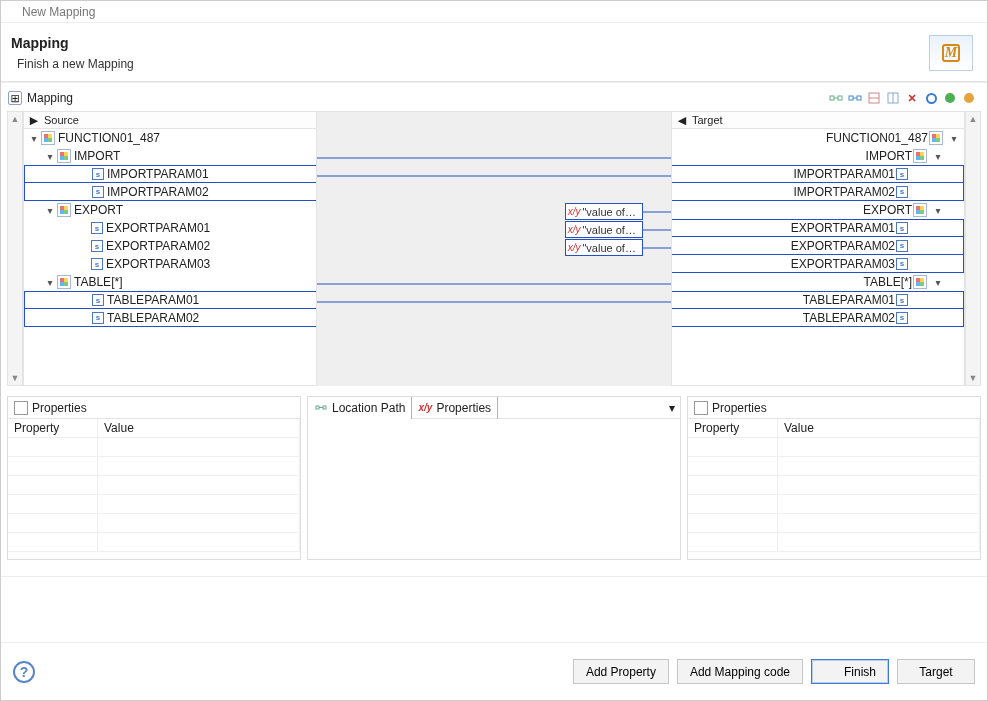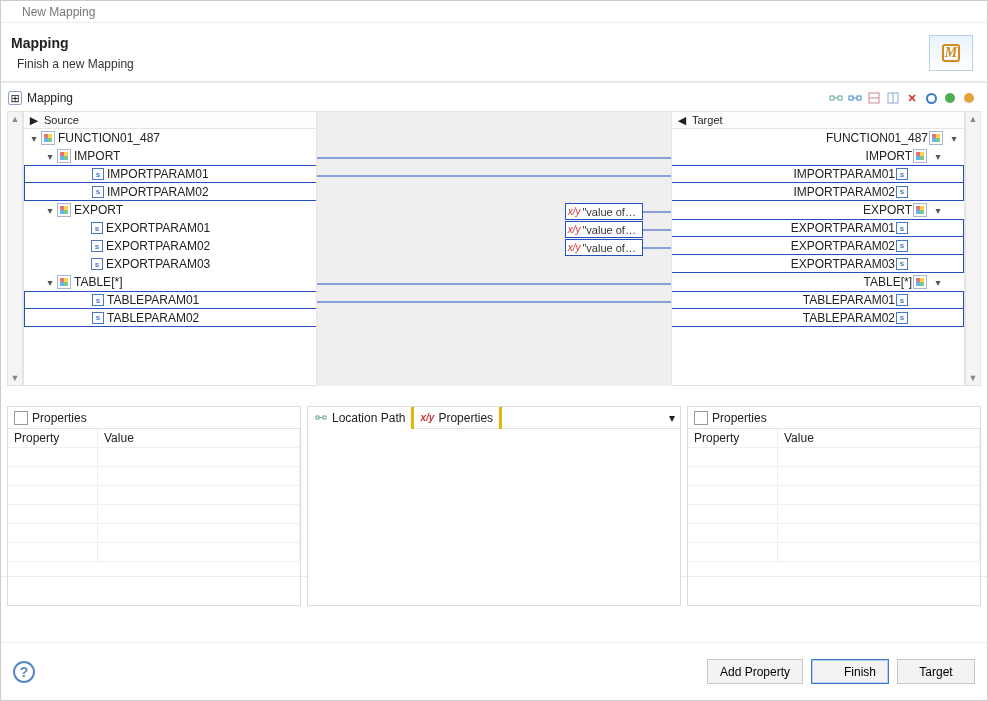--- a/index.html
+++ b/index.html
@@ -45,30 +45,30 @@
   .src-panel .tree, .tgt-panel .tree { border-left:1px solid #e3e3e3; border-right:1px solid #e3e3e3; border-bottom:1px solid #e3e3e3; height:257px; overflow:hidden; padding-top:0px;}
   .tgt-panel .tree-row { flex-direction: row-reverse; }
   .tgt-panel .tree-row .toggle { margin-left:2px;}
   .tgt-panel .indent0{padding-right:4px;padding-left:0;} .tgt-panel .indent1{padding-right:20px;padding-left:0;} .tgt-panel .indent3{padding-right:52px;padding-left:0;}
 
   .mid-panel svg { position:absolute; inset:0; width:100%; height:100%; }
   .valbox { position:absolute; height:17px; border:1px solid #2450c4; background:#fff; display:flex; align-items:center; font-size:11px; padding:0 2px; }
   .valbox .xy { color:#c33; font-style:italic; margin-right:2px; font-size:10px;}
   .valbox .txt { color:#333; }
 
-  .bottom-row { display:flex; height:200px; gap:6px; margin-top:20px;}
+  .bottom-row { display:flex; height:164px; gap:6px; margin-top:10px;}
   .props-panel { width:294px; border:1px solid #dcdcdc; display:flex; flex-direction:column;}
   .props-panel .ph { height:22px; display:flex; align-items:center; padding:0 6px; border-bottom:1px solid #e3e3e3;}
   .props-panel .ph .icon { width:14px;height:14px;border:1px solid #999; margin-right:4px; background:#fff;}
   .props-table { display:grid; grid-template-columns: 90px 1fr; }
   .props-table div { border-bottom:1px solid #efefef; border-right:1px solid #efefef; height:19px; padding:2px 6px; font-size:12px;}
   .props-table .hdr { background:#fff; font-weight:normal;}
   .center-panel { flex:1; border:1px solid #dcdcdc; display:flex; flex-direction:column;}
   .tabbar { height:22px; display:flex; align-items:center; border-bottom:1px solid #e3e3e3;}
-  .tab { display:flex; align-items:center; height:22px; padding:0 6px; border-right:3px solid #eab308; font-size:12px; cursor:pointer;}
+  .tab { display:flex; align-items:center; height:22px; padding:0 6px; border-right:1px solid #eab308; font-size:12px; cursor:pointer;}
   .tab.active { background:#fff; }
   .tab .ticon { width:14px;height:14px;margin-right:4px;display:inline-flex;align-items:center;justify-content:center;}
   .tabbar .spacer { flex:1;}
   .tabbar .dd { width:16px;text-align:center;cursor:pointer;}
   .center-body { flex:1; background:#fff;}
 
   .footer { position:absolute; left:0; right:0; bottom:0; height:58px; border-top:1px solid #eee; display:flex; align-items:center; justify-content:space-between; padding:0 12px;}
   .help-icon { width:22px;height:22px;border:2px solid #5a86c5;border-radius:50%;display:flex;align-items:center;justify-content:center;color:#5a86c5;font-weight:bold;font-size:14px;cursor:pointer;}
   .buttons { display:flex; gap:8px;}
   .btn { min-width:78px; height:25px; padding:0 12px; background:#f3f3f3; border:1px solid #c6c6c6; font-size:12px; cursor:pointer;}
@@ -359,16 +359,17 @@
           <div></div>
       </div>
     </div>
   </div>
 </div>
 
 <div class="footer">
   <div class="help-icon">?</div>
   <div class="buttons">
     <button class="btn">Add Property</button>
+    <button class="btn">Add Mapping code</button>
     <button class="btn default">Finish</button>
     <button class="btn">Target</button>
   </div>
 </div>
 
 </body></html>

